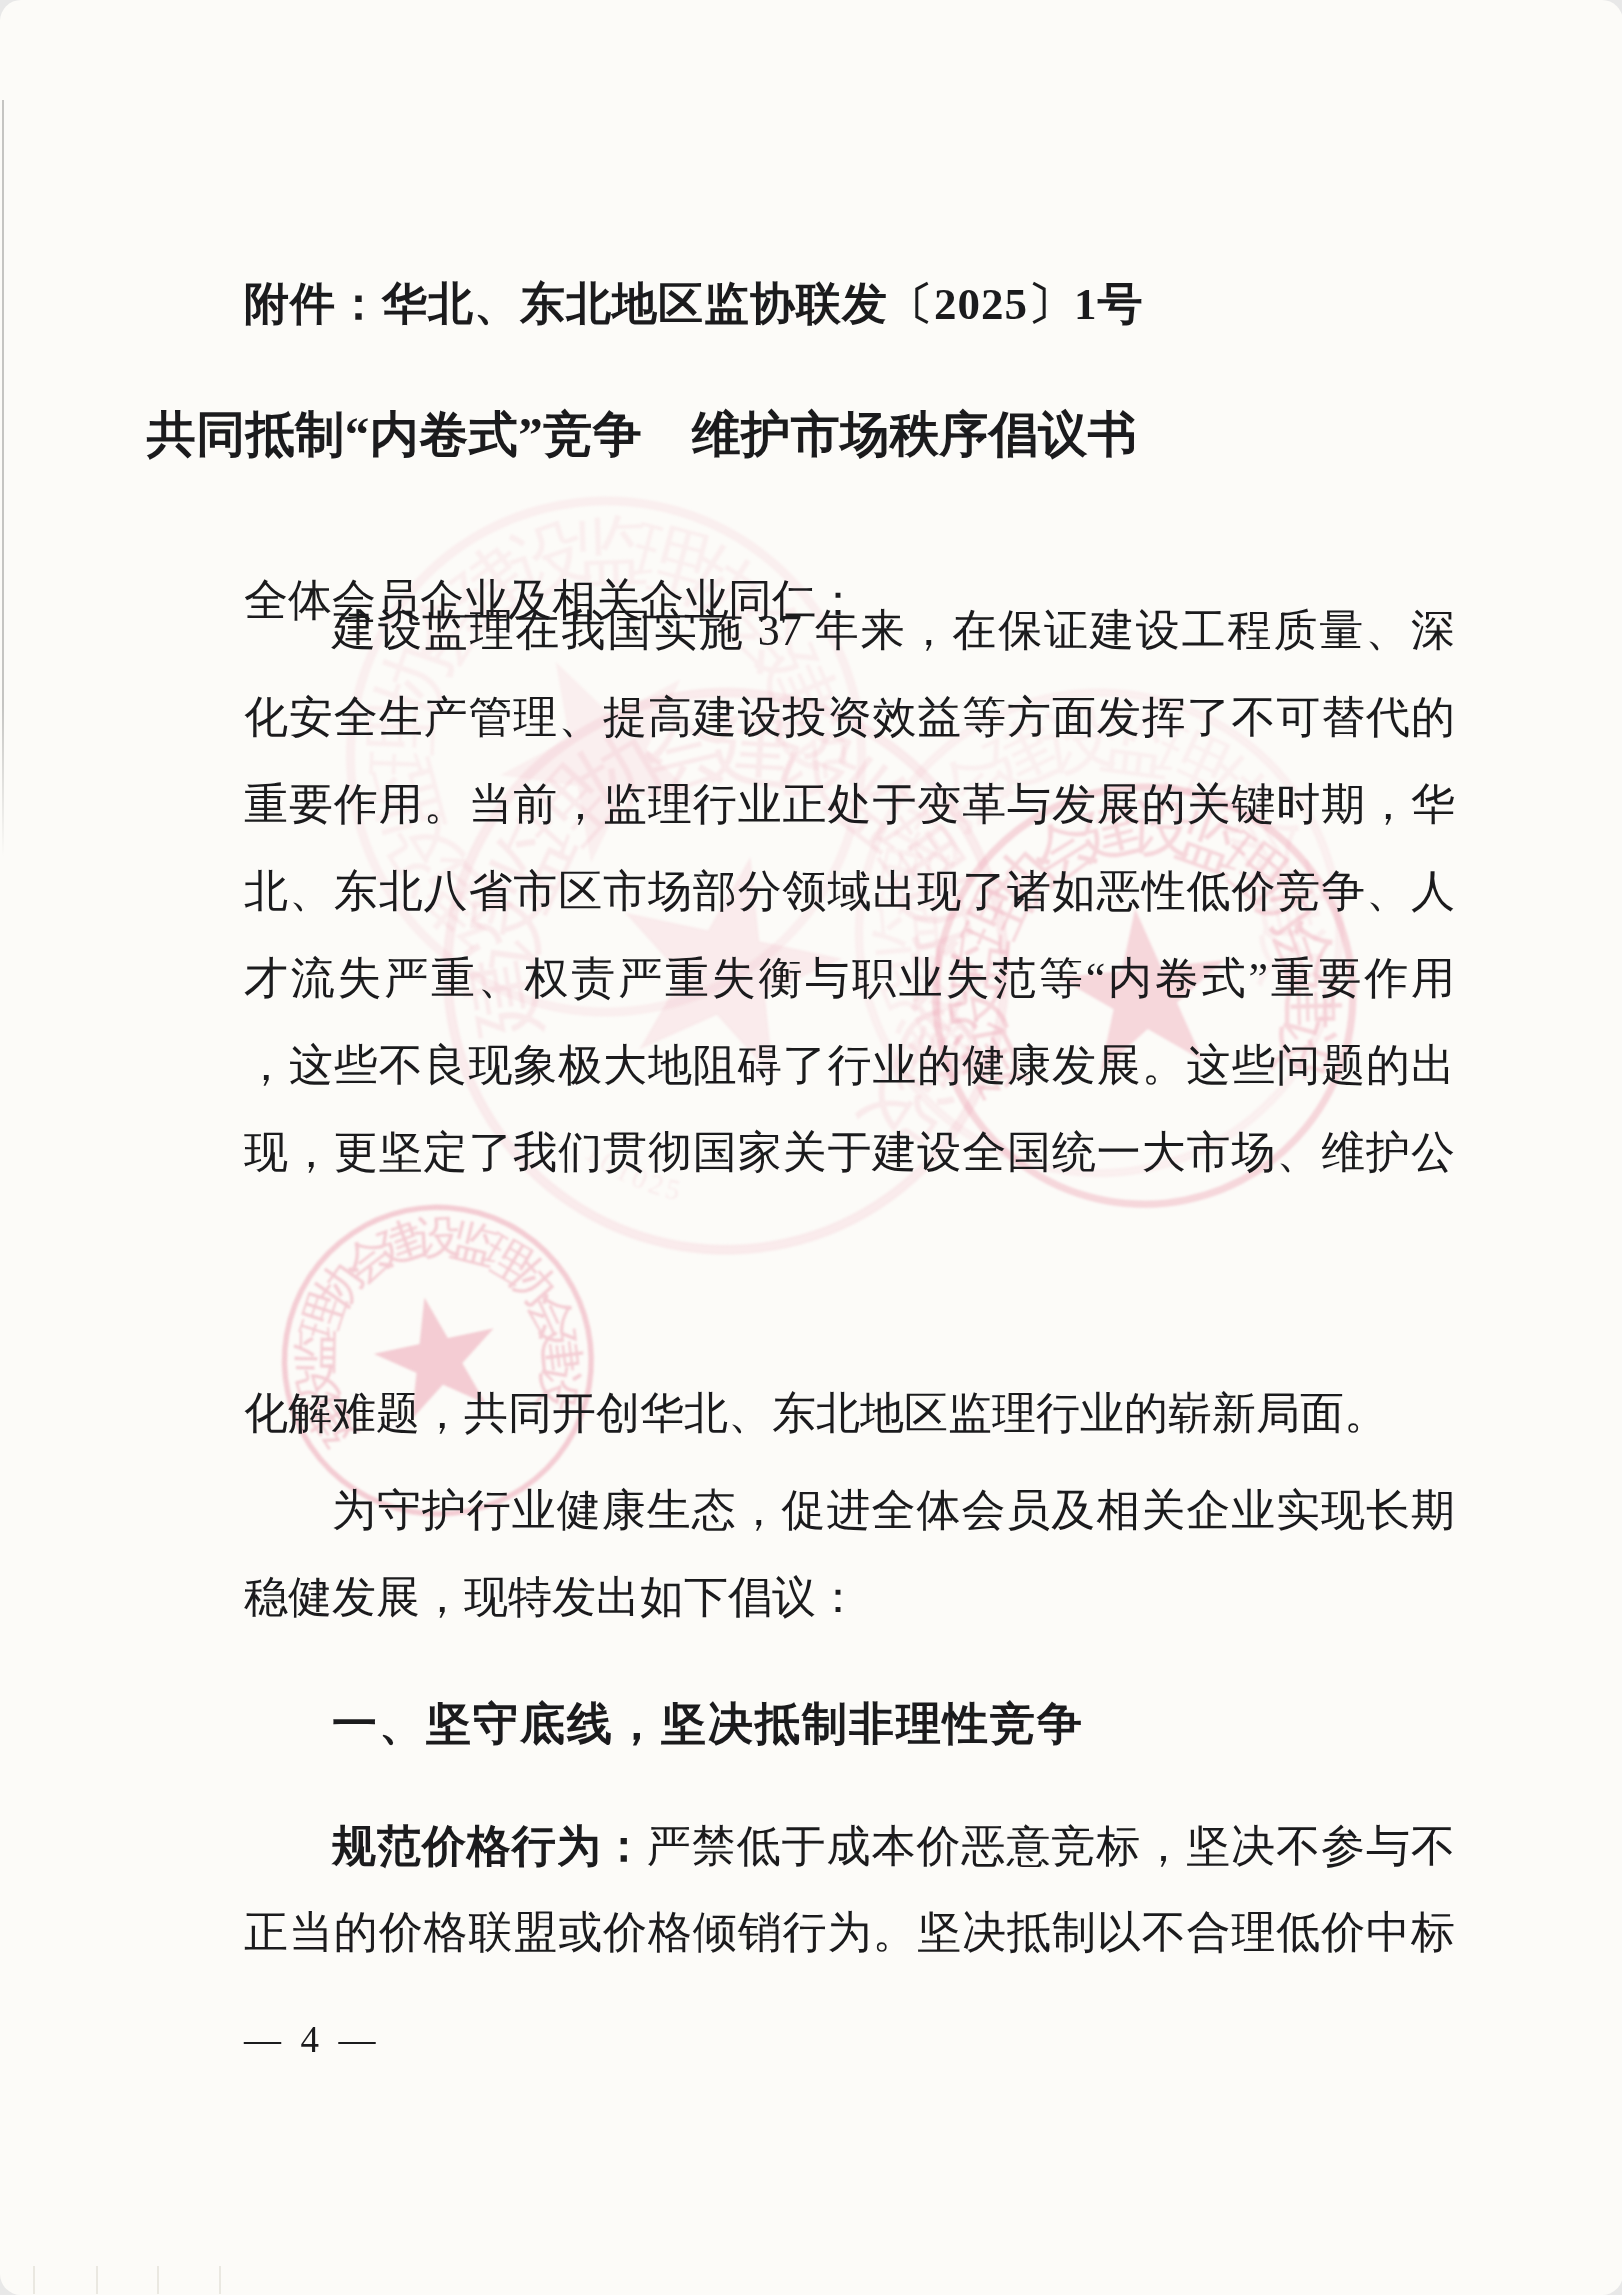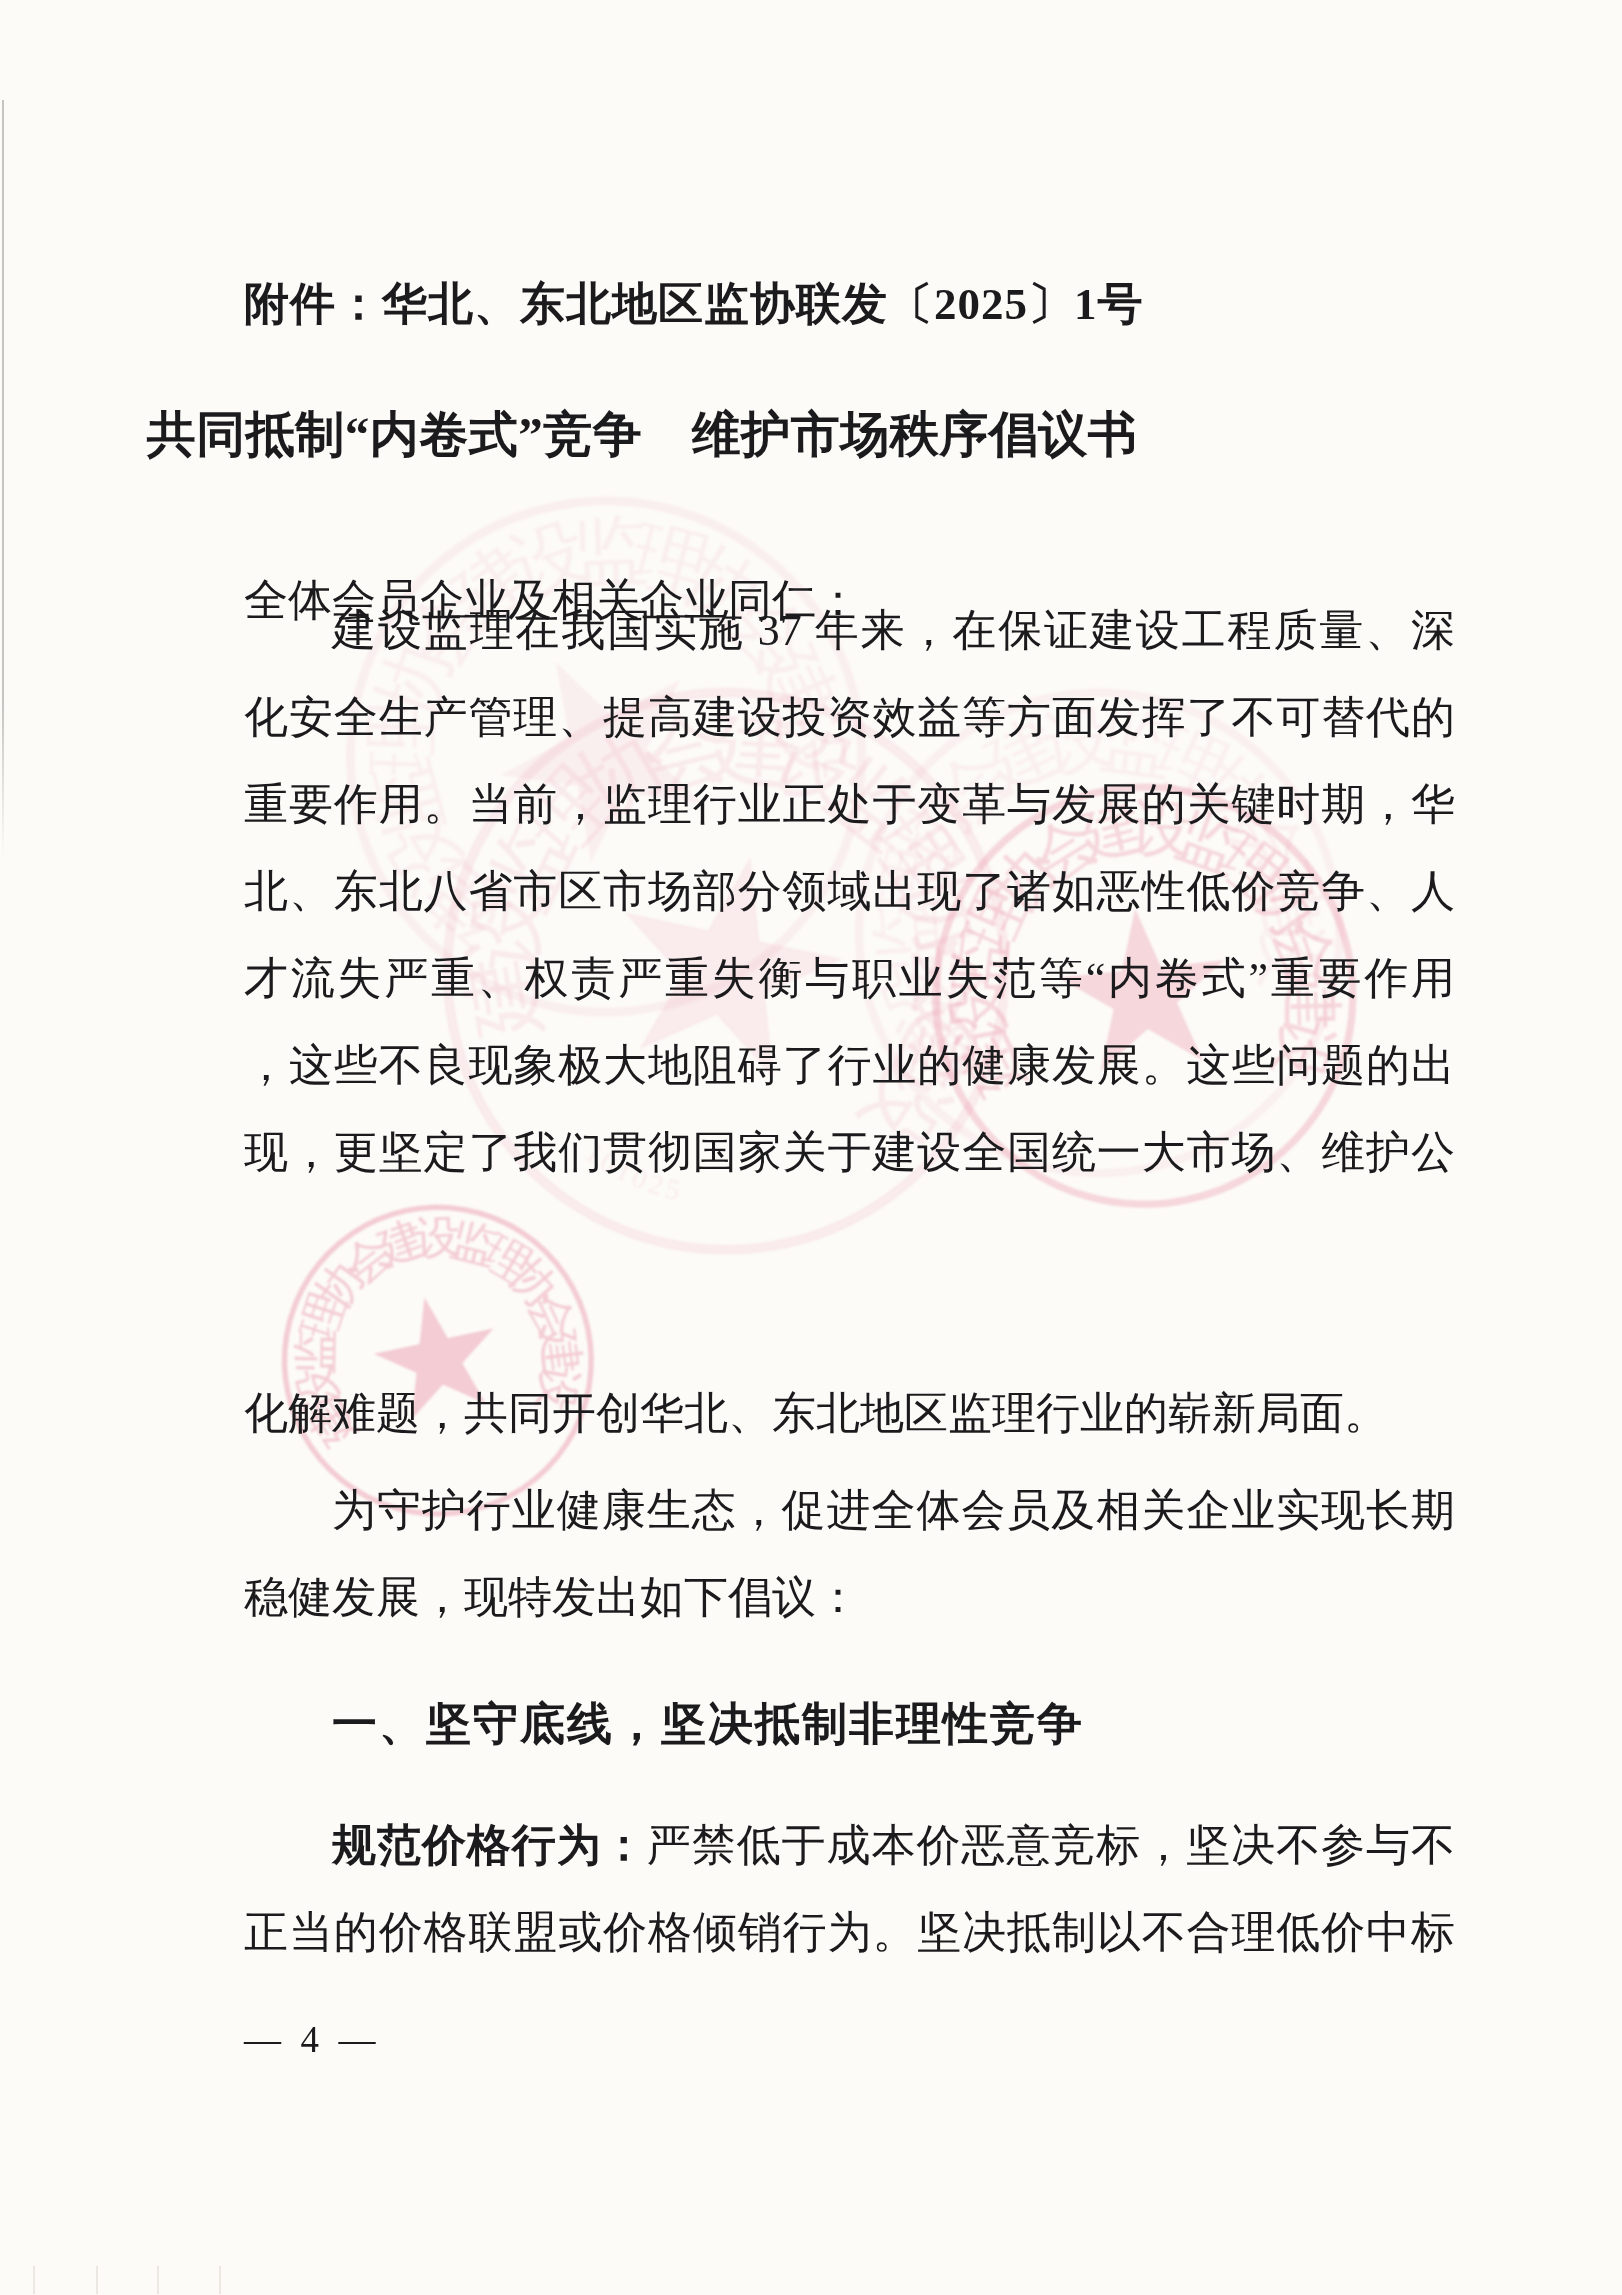--- a/index.html
+++ b/index.html
@@ -35,32 +35,32 @@
   .ind{text-indent:88px;}
   .salut{top:574px;}
   .heading{
     left:244px;top:1696px;width:1211px;
     font-size:45px;line-height:56px;font-weight:700;
     font-family:Liberation Sans, sans-serif;
     text-indent:88px;letter-spacing:2px;
   }
   .lead-bold{
     font-weight:700;
-    font-family:Liberation Mono, monospace;
+    font-family:Liberation Sans, sans-serif;
   }
   .pagenum{
     left:244px;top:2017px;
     font-size:37px;line-height:46px;
     letter-spacing:5.1px;
   }
 </style>
 </head>
 <body>
 
-<div class="page" style="background: rgb(252, 251, 248); color: rgb(27, 27, 29);">
+<div class="page" style="background: rgb(252, 251, 248); color: rgb(27, 27, 29); border-radius: 21px;">
 
   <svg class="stamp-layer" width="1623" height="2295" viewBox="0 0 3174 4490" xmlns="http://www.w3.org/2000/svg">
     <defs>
       <filter id="stamp-blur" x="-20%" y="-20%" width="140%" height="140%">
         <feGaussianBlur stdDeviation="2.6"></feGaussianBlur>
       </filter>
     </defs>
   <g transform="translate(1185,1480) rotate(-28)" opacity="0.13" filter="url(#stamp-blur)">
         <circle r="500" fill="none" stroke="#f0a2b8" stroke-width="17.5"></circle>
         <polygon points="0.0,-210.0 47.2,-64.9 199.7,-64.9 76.3,24.8 123.4,169.9 0.0,80.2 -123.4,169.9 -76.3,24.8 -199.7,-64.9 -47.2,-64.9" fill="#f0a2b8"></polygon>

